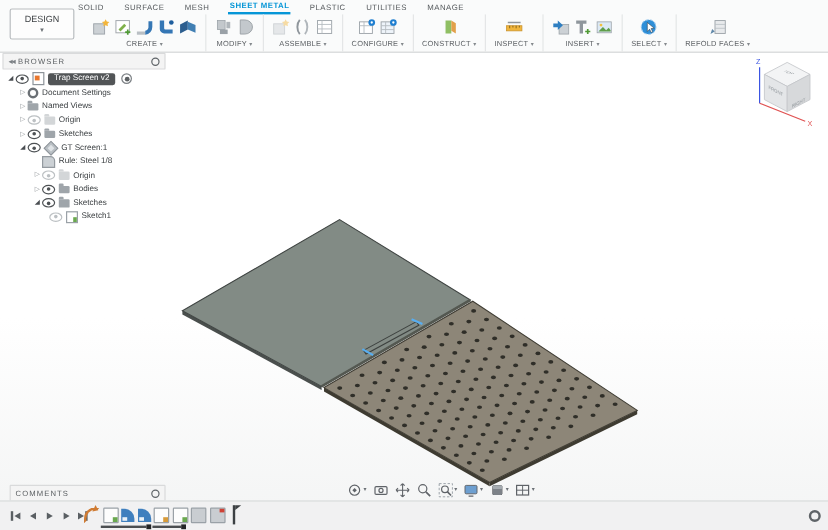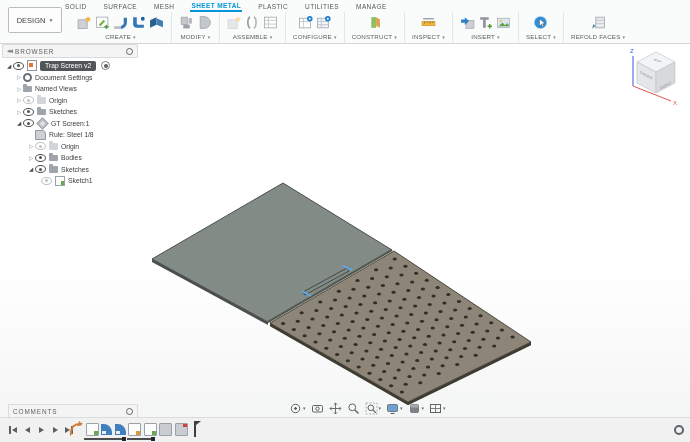--- a/index.html
+++ b/index.html
@@ -5,21 +5,21 @@
   html,body{margin:0;padding:0;}
   body{
     width:690px;height:442px;position:relative;overflow:hidden;
     font-family:"Liberation Sans","DejaVu Sans",sans-serif;
     background:linear-gradient(#ffffff 60%,#f3f4f4 100%);
     -webkit-font-smoothing:antialiased;
   }
   
   .ribbon{position:absolute;top:0;left:0;right:0;height:43px;background:#fafbfb;border-bottom:1px solid #d4d6d7;z-index:30;}
   .design-btn{position:absolute;left:8px;top:7px;width:52px;height:24px;border:1px solid #b9bdc0;border-radius:2px;
-    background:#fdfdfd;font-size:7.5px;color:#3b3f42;display:flex;align-items:center;justify-content:center;gap:3px;cursor:default;}
+    background:#fdfdfd;font-size:7.5px;color:#3b3f42;display:flex;align-items:center;justify-content:center;gap:3px;cursor:default;flex-direction:column;}
   .design-btn .dd{font-size:5px;color:#6b7075;}
   .tabs{position:absolute;left:64px;top:0;height:12px;display:flex;gap:15px;align-items:center;}
   .tab{font-size:6.5px;letter-spacing:.4px;color:#55595c;padding:2px 1px 1px 1px;cursor:pointer;}
   .tab.active{color:#0696d7;border-bottom:2px solid #0696d7;font-weight:bold;}
   .rgroups{position:absolute;left:70px;top:12px;display:flex;height:31px;}
   .rgroup{display:flex;flex-direction:column;align-items:center;justify-content:flex-start;padding:0 7px;border-right:1px solid #e4e6e7;}
   .rgroup:last-child{border-right:none;}
   .ricons{display:flex;gap:3px;align-items:center;height:20px;}
   .ricon{width:15px;height:15px;display:block;cursor:pointer;}
   .rlabel{font-size:6.2px;color:#5d6165;margin-top:1px;letter-spacing:.2px;cursor:pointer;}

